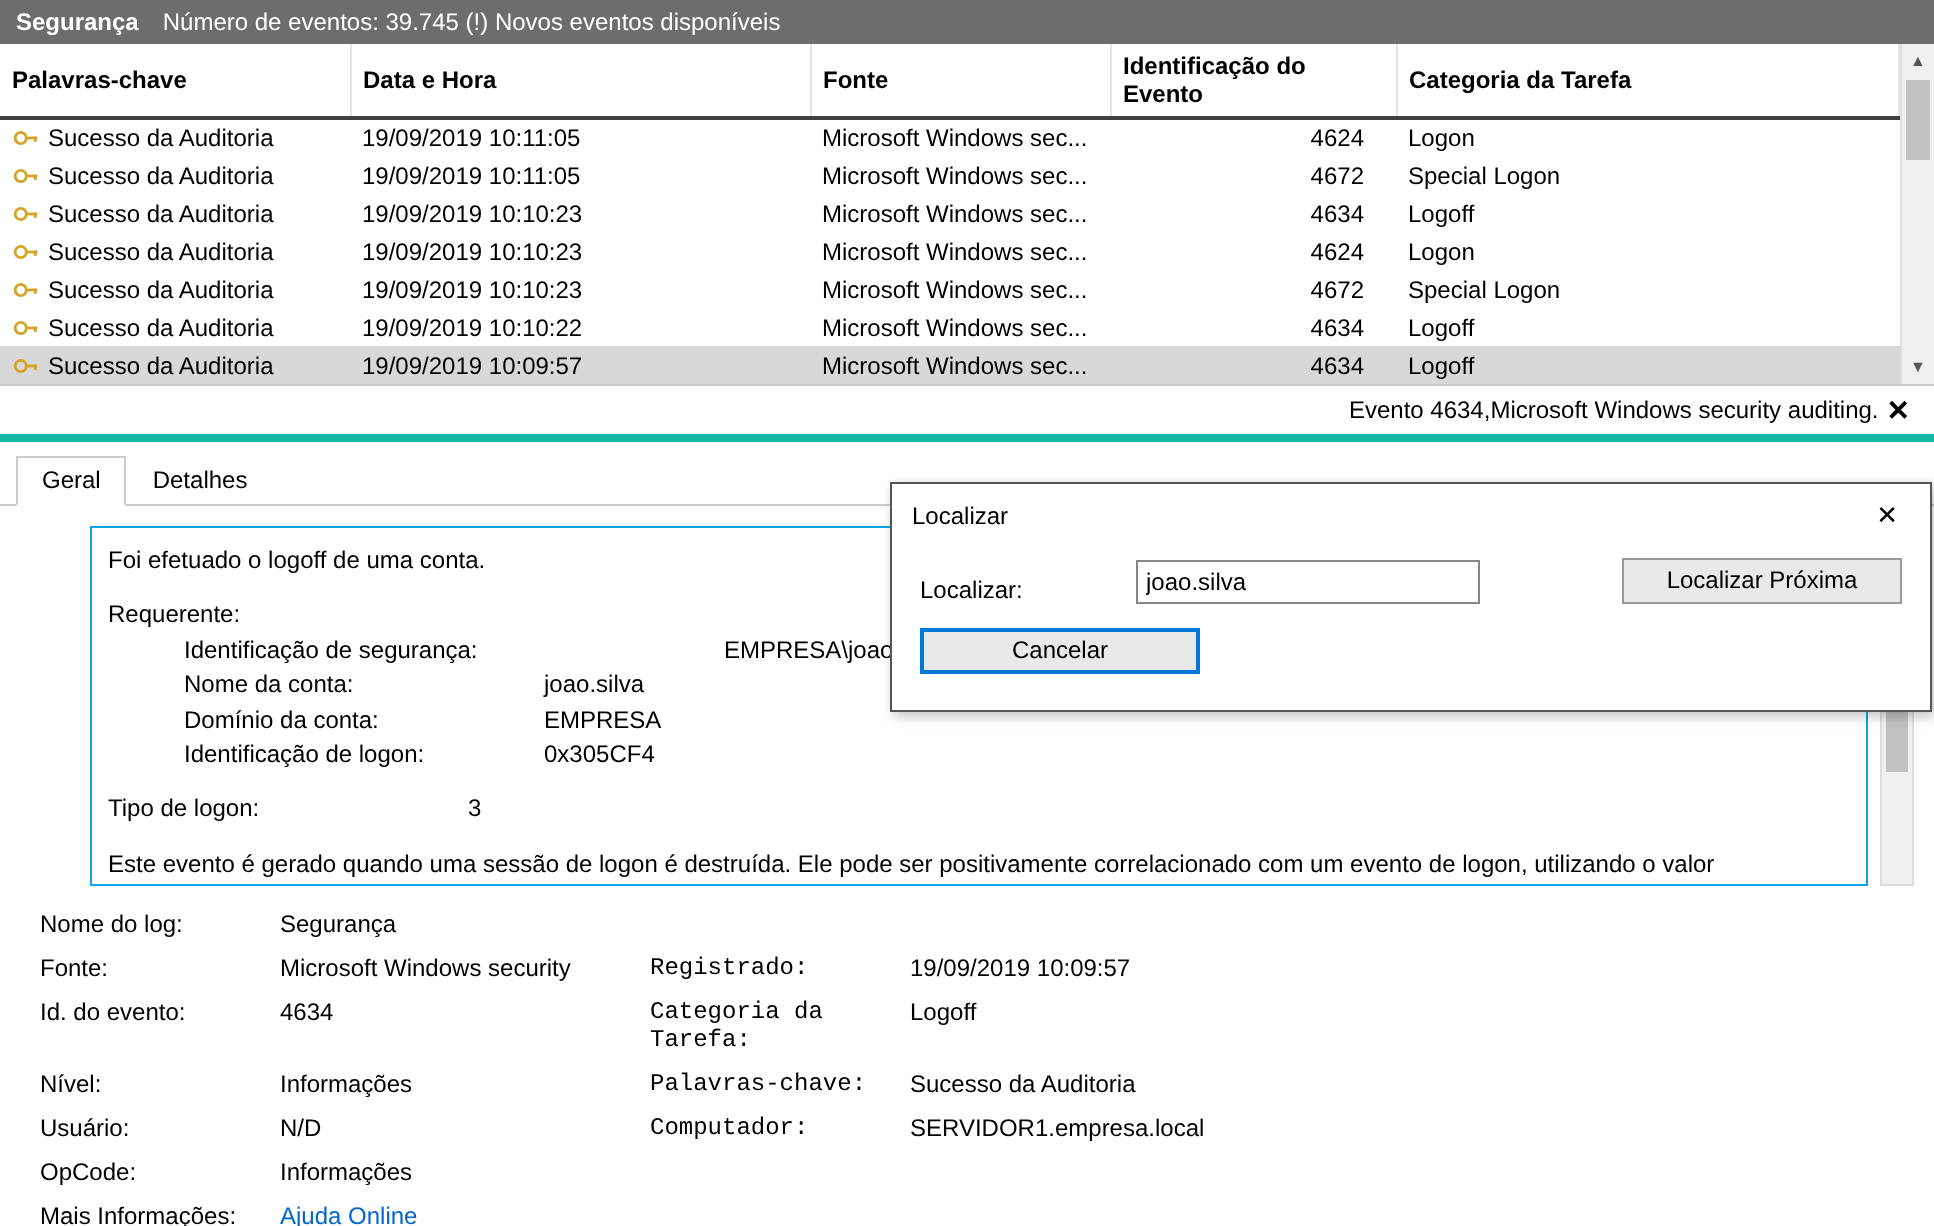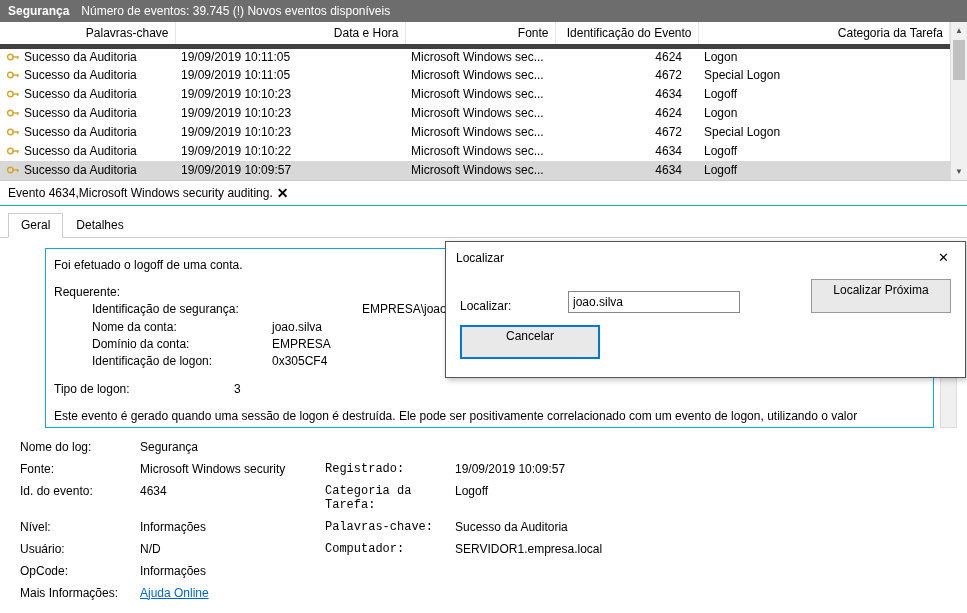--- a/index.html
+++ b/index.html
@@ -7,27 +7,27 @@
   .titlebar { background: #6d6d6d; color: #fff; height: 22px; line-height: 22px; padding: 0 8px; font-size: 12px; display: flex; gap: 12px; }
   .titlebar .t1 { font-weight: 600; }
   .grid-wrap { display: flex; border-bottom: 1px solid #ccc; }
   .grid { flex: 1; }
   .vscroll { width: 17px; background: #f0f0f0; border-left: 1px solid #ddd; position: relative; }
   .vscroll .thumb { position: absolute; left: 2px; right: 2px; top: 18px; height: 40px; background: #c1c1c1; }
   .vscroll .arrow { position: absolute; left: 0; right: 0; height: 17px; text-align: center; font-size: 8px; color: #555; line-height: 17px; }
   .vscroll .arrow.up { top: 0; }
   .vscroll .arrow.down { bottom: 0; }
   table { border-collapse: collapse; width: 100%; table-layout: fixed; }
-  th { text-align: right; font-weight: 400; padding: 4px 6px; border-right: 1px solid #e5e5e5; background: #fff; border-bottom: 5px solid #404040; font-size: 12px; }
+  th { text-align: left; font-weight: 700; padding: 4px 6px; border-right: 1px solid #e5e5e5; background: #fff; border-bottom: 2px solid #404040; font-size: 12px; }
   td { padding: 1px 6px; font-size: 12px; white-space: nowrap; overflow: hidden; text-overflow: ellipsis; height: 19px; }
   tr.selected { background: #d8d8d8; }
   .keycell { display: flex; align-items: center; gap: 4px; }
   .key-icon { width: 14px; height: 14px; display: inline-block; }
   .right { text-align: right; padding-right: 16px; }
-  .detail-header { display: flex; justify-content: flex-start; align-items: center; padding: 4px 8px; font-size: 12px; border-bottom: 1px solid #14b8a6; }
+  .detail-header { display: flex; justify-content: flex-end; align-items: center; padding: 4px 8px; font-size: 12px; border-bottom: 4px solid #14b8a6; }
   .detail-header .close { font-weight: bold; font-size: 14px; cursor: default; padding: 0 4px; }
   .tabs { display: flex; padding: 6px 8px 0 8px; border-bottom: 1px solid #ccc; gap: 0; }
   .tab { padding: 4px 12px 5px 12px; border: 1px solid transparent; border-bottom: none; font-size: 12px; cursor: default; position: relative; top: 1px; }
   .tab.active { border-color: #ccc; background: #fff; border-bottom: 1px solid #fff; }
   .body-area { display: flex; padding: 10px 10px 0 10px; gap: 6px; }
   .body-area .textbox { flex: 1; border: 1px solid #0ea5e9; padding: 8px 8px; font-size: 12px; line-height: 1.45; height: 180px; overflow: hidden; position: relative; margin-left: 35px; }
   .body-area .textbox .inner { position: relative; }
   .body-area .mini-scroll { width: 17px; border: 1px solid #ddd; background: #f0f0f0; position: relative; }
   .body-area .mini-scroll .thumb { position: absolute; left: 2px; right: 2px; top: 2px; height: 120px; background: #c1c1c1; }
   .fcol1 { display: inline-block; width: 180px; }
@@ -40,21 +40,21 @@
   .meta-row .val2 { }
   .link { color: #0066cc; text-decoration: underline; cursor: pointer; }
   
   .dialog { position: absolute; left: 445px; top: 241px; width: 521px; background: #fff; border: 1px solid #555; box-shadow: 2px 2px 6px rgba(0,0,0,0.25); }
   .dialog .dlg-title { display: flex; justify-content: space-between; align-items: center; padding: 6px 8px 8px 10px; font-size: 12px; }
   .dialog .dlg-title .x { font-family: Arial; font-size: 13px; padding: 2px 8px; cursor: default; }
   .dialog .dlg-body { padding: 4px 14px 18px 14px; }
   .dlg-row { display: flex; align-items: flex-end; margin-bottom: 12px; }
   .dlg-row .lab { width: 108px; }
   .dlg-row input { width: 172px; height: 22px; border: 1px solid #888; padding: 2px 4px; font-family: inherit; font-size: 12px; }
-  .dlg-btn { width: 140px; height: 34px; border: 1px solid #999; background: #e9e9e9; font-family: inherit; font-size: 12px; cursor: default; text-align: center; line-height: 21px; }
+  .dlg-btn { width: 140px; height: 23px; border: 1px solid #999; background: #e9e9e9; font-family: inherit; font-size: 12px; cursor: default; text-align: center; line-height: 21px; }
   .dlg-btn.focus { border: 2px solid #0078d7; line-height: 19px; }
   .dlg-btn-row { display: flex; }
 </style>
 </head>
 <body>
 
 <div class="titlebar">
   <span class="t1">Segurança</span>
   <span>Número de eventos: 39.745 (!) Novos eventos disponíveis</span>
 </div>

